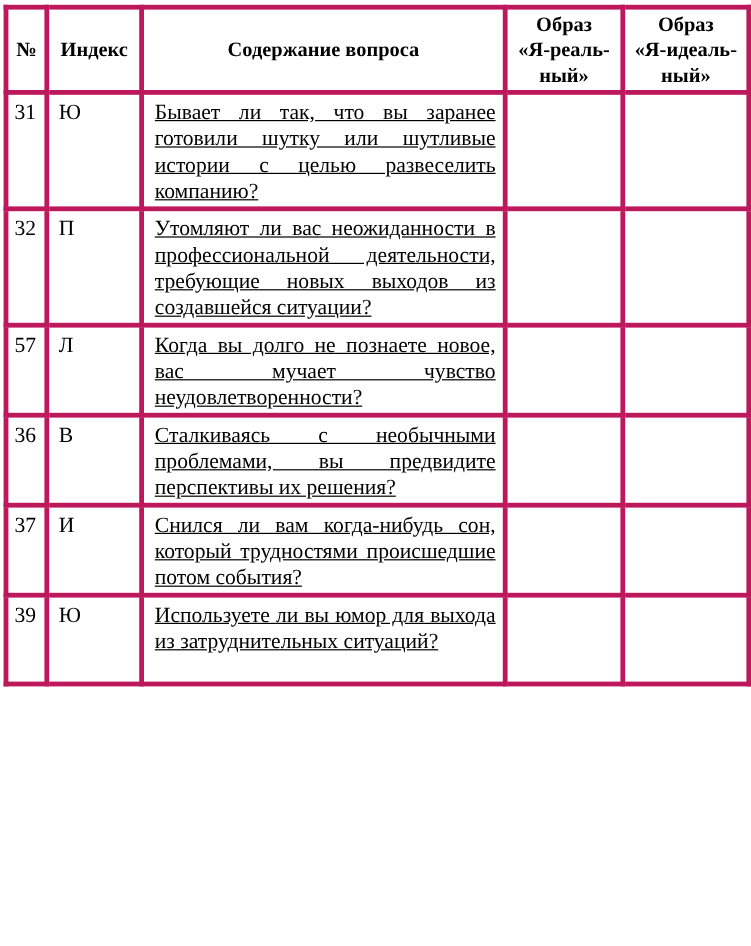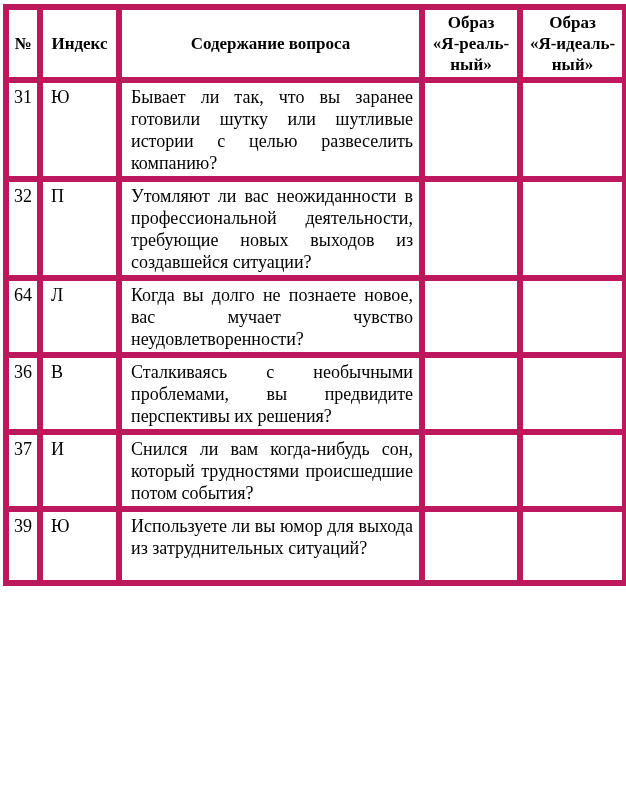--- a/index.html
+++ b/index.html
@@ -21,21 +21,21 @@
     table-layout: fixed;
     width: 619px;
   }
   table.quiz col.c-num   { width: 34px;  }
   table.quiz col.c-idx   { width: 79px;  }
   table.quiz col.c-q     { width: 303px; }
   table.quiz col.c-real  { width: 98px;  }
   table.quiz col.c-ideal { width: 105px; }
 
   table.quiz th, table.quiz td {
-    border: 6px solid #be185d;
+    border: 4px solid #be185d;
     box-sizing: border-box;
     overflow: hidden;
   }
   table.quiz th {
     font-weight: bold;
     font-size: 17px;
     line-height: 21px;
     text-align: center;
     vertical-align: middle;
     white-space: pre-line;
@@ -56,20 +56,21 @@
     padding: 3px 2px 2px 8px;
     text-align: left;
   }
   td.q-cell {
     vertical-align: top;
     font-size: 18px;
     line-height: 22px;
     padding: 3px 6px 2px 9px;
     text-align: justify;
     text-justify: inter-word;
+    text-decoration: underline;
   }
   td.ans-cell { background: #ffffff; }
 
   tr.r-tall  { height: 96px; }
   tr.r-short { height: 70px; }
   tr.r-last  { height: 74px; }
 </style>
 </head>
 <body>
 
@@ -104,21 +105,21 @@
         <td class="ans-cell"></td>
       </tr>
       <tr class="r-tall">
         <td class="num-cell">32</td>
         <td class="idx-cell">П</td>
         <td class="q-cell">Утомляют ли вас неожиданности в профессиональной деятельности, требующие новых выходов из создавшейся ситуации?</td>
         <td class="ans-cell"></td>
         <td class="ans-cell"></td>
       </tr>
       <tr class="r-short">
-        <td class="num-cell">64</td>
+        <td class="num-cell">57</td>
         <td class="idx-cell">Л</td>
         <td class="q-cell">Когда вы долго не познаете новое, вас мучает чувство неудовлетворенности?</td>
         <td class="ans-cell"></td>
         <td class="ans-cell"></td>
       </tr>
       <tr class="r-short">
         <td class="num-cell">36</td>
         <td class="idx-cell">В</td>
         <td class="q-cell">Сталкиваясь с необычными проблемами, вы предвидите перспективы их решения?</td>
         <td class="ans-cell"></td>

